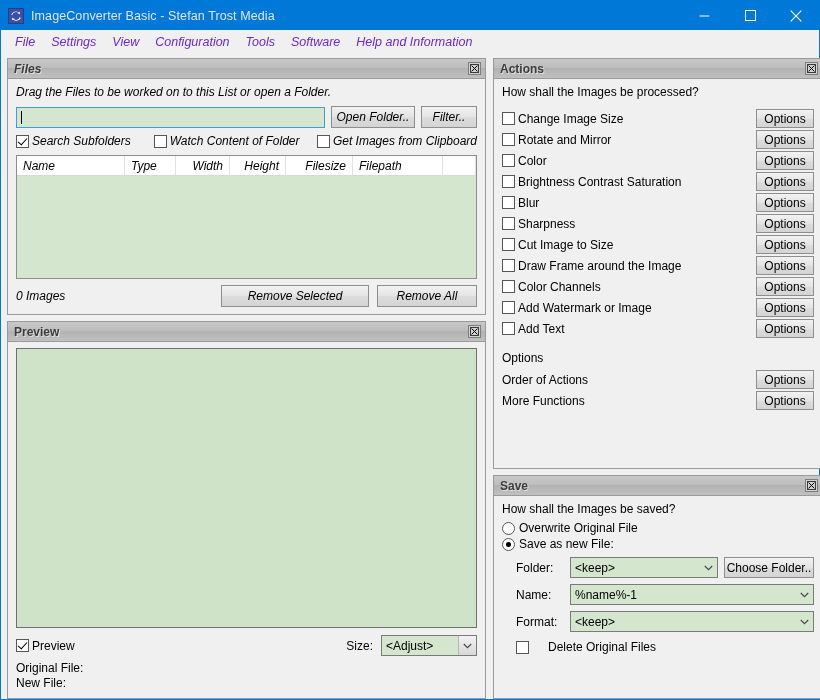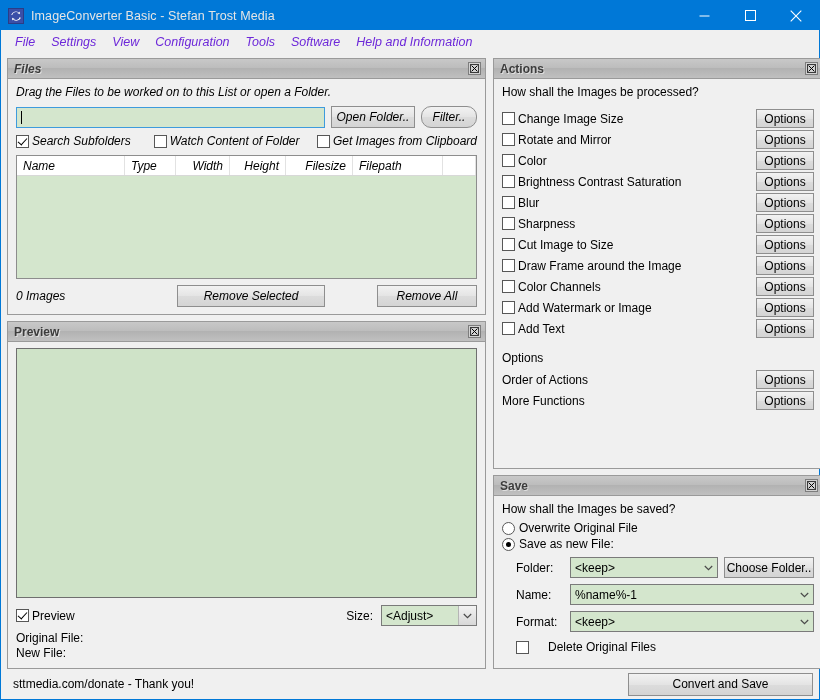--- a/index.html
+++ b/index.html
@@ -287,21 +287,20 @@
     background: #ffffff;
   }
   .lv-col.r { justify-content: flex-end; }
   .lv-body { flex: 1 1 auto; background: #d4e6cd; }
 
   .files-foot {
     display: flex;
     align-items: center;
     margin-top: 6px;
     flex: 0 0 auto;
-    gap: 44px;
   }
   .files-foot .count { font-size: 12px; }
   .files-foot .spacer { flex: 1 1 auto; }
   .files-foot .btn { margin-left: 8px; }
 
   
   .preview-area {
     flex: 1 1 auto;
     border: 1px solid #6f6f6f;
     background: #cfe3c8;
@@ -427,21 +426,21 @@
         </div>
         <div class="panel-body">
           <div class="hint">Drag the Files to be worked on to this List or open a Folder.</div>
 
           <div class="files-row1">
             <div class="field focused">
               <span class="caret"></span>
                 <span></span>
             </div>
             <div class="btn" style="width:84px;">Open Folder..</div>
-            <div class="btn" style="width:56px;border-radius:10px;">Filter..</div>
+            <div class="btn" style="width:56px;">Filter..</div>
           </div>
 
           <div class="files-checks">
             <label class="cb-row">
               <span class="checkbox checked"></span>
               <span>Search Subfolders</span>
             </label>
             <label class="cb-row">
               <span class="checkbox"></span>
               <span>Watch Content of Folder</span>
@@ -694,18 +693,13 @@
 
           <label class="cb-row save-del">
             <span class="checkbox"></span>
             <span>Delete Original Files</span>
           </label>
         </div>
       </div>
     </div>
   </div>
 
-  <div class="statusbar">
-    <span class="st-text">sttmedia.com/donate - Thank you!</span>
-    <span class="spacer"></span>
-    <div class="btn">Convert and Save</div>
-  </div>
 </div>
 
 </body></html>

